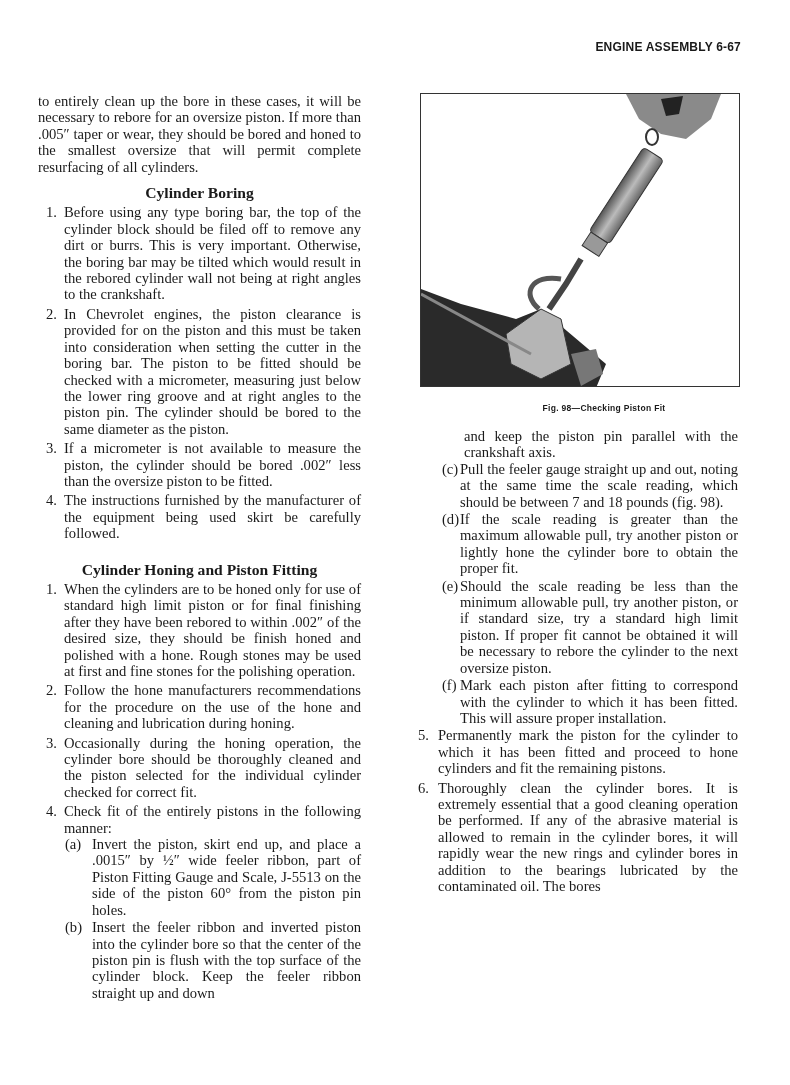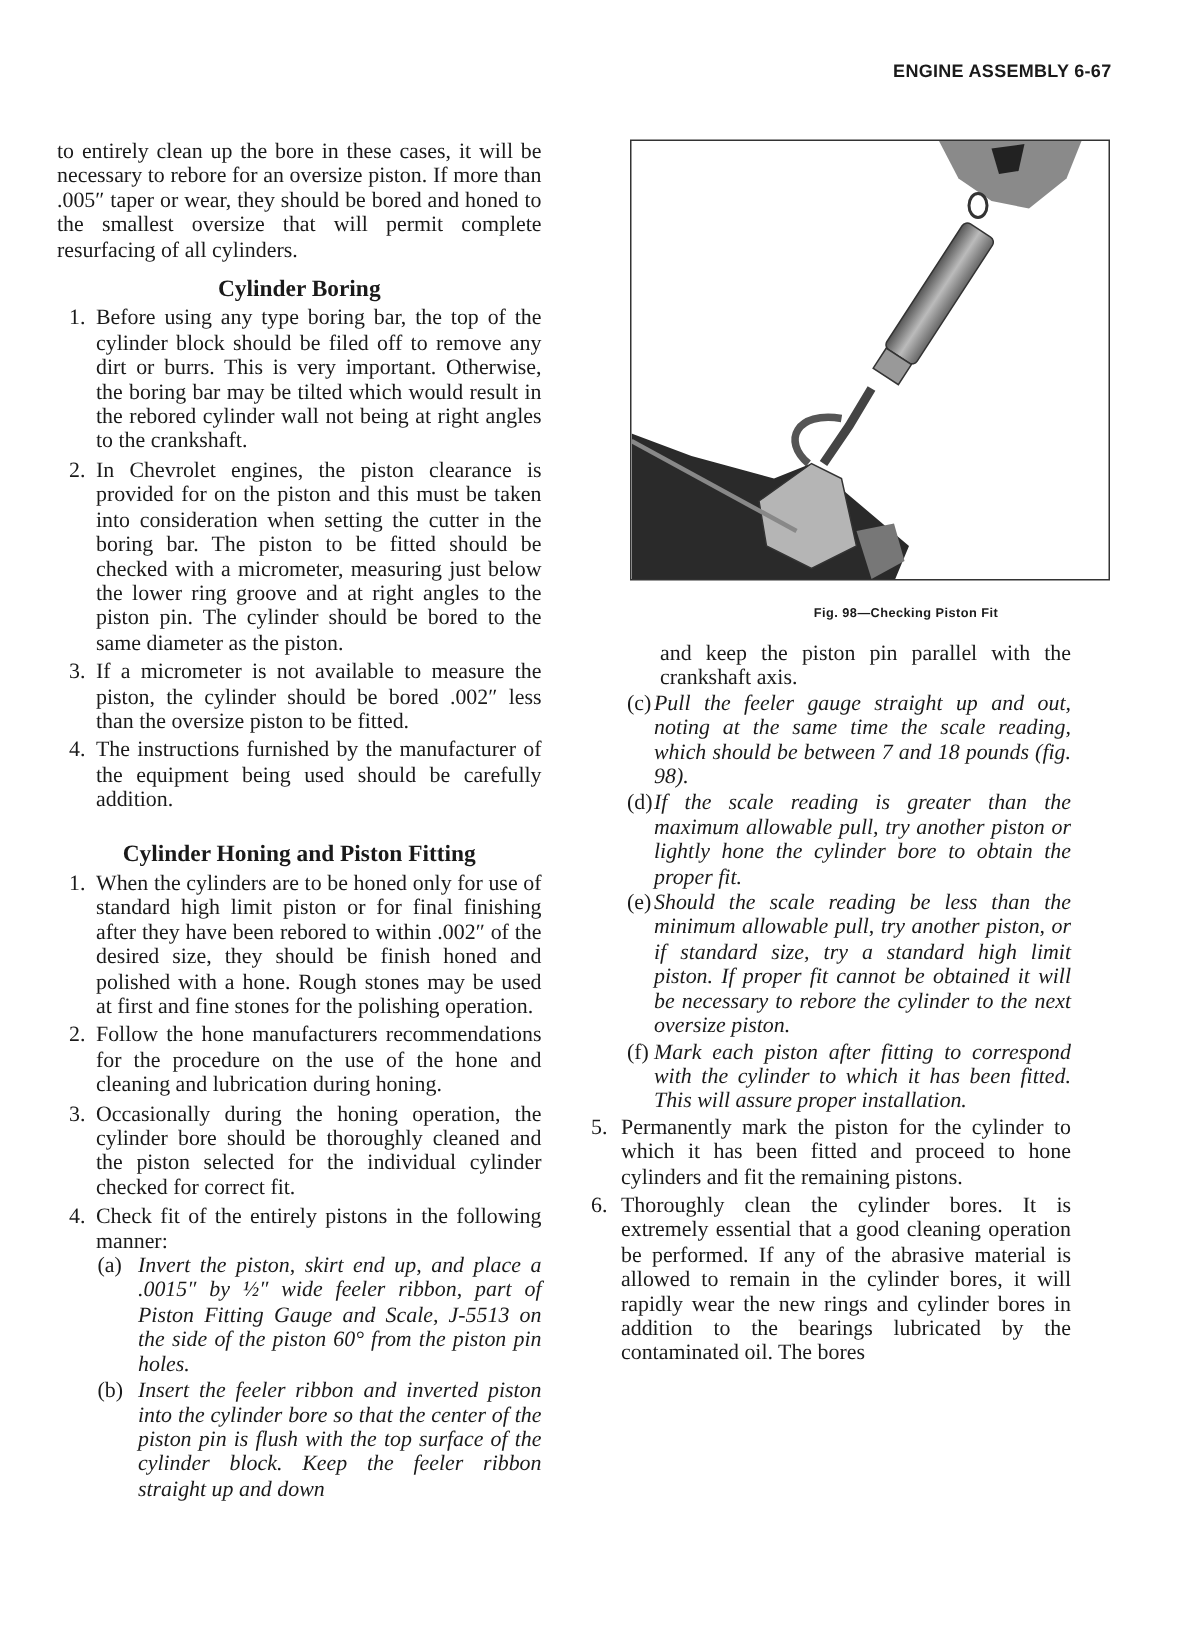--- a/index.html
+++ b/index.html
@@ -6,29 +6,29 @@
   body { width: 790px; height: 1085px; position: relative; overflow: hidden; color: #1a1a1a; }
   .header {
     position: absolute; right: 49px; top: 40px;
     font-family: "Liberation Sans", sans-serif; font-weight: bold; font-size: 12px; letter-spacing: 0.2px;
   }
   .col {
     position: absolute; font-family: "Liberation Serif", serif; font-size: 14.6px; line-height: 16.4px;
     text-align: justify;
   }
   .col-left { left: 38px; top: 93px; width: 323px; }
-  .col-right { left: 406px; top: 428px; width: 308px; }
+  .col-right { left: 430px; top: 428px; width: 308px; }
   .para { margin: 0; }
   .heading { font-weight: bold; font-size: 15.6px; margin: 10px 0 3px 0; text-align: center; }
   .item { display: flex; margin: 0 0 3px 0; }
   .item-num { flex: 0 0 26px; text-align: left; padding-left: 8px; box-sizing: border-box; }
   .item-text { flex: 1; }
   .sub { display: flex; margin: 0 0 1px 0; }
   .sub-label { flex: 0 0 28px; padding-left: 1px; box-sizing: border-box; }
-  .sub-text { flex: 1; font-style: italic; }
+  .sub-text { flex: 1; }
   .cont { padding-left: 34px; margin: 0; }
   .rnum { flex: 0 0 20px; padding-left: 0; }
   .rsub-label { flex: 0 0 30px; padding-left: 12px; box-sizing: border-box; }
   .caution {
     font-family: "Liberation Sans", sans-serif; font-style: italic; font-weight: bold; font-size: 12.4px;
     line-height: 16.2px; padding-left: 14px; margin: 16px 0 12px 0; letter-spacing: 0.4px; text-align: justify;
   }
   .figure {
     position: absolute; left: 420px; top: 93px; width: 320px; height: 294px;
     border: 1.5px solid #333; box-sizing: border-box; overflow: hidden; background: #fff;
@@ -54,21 +54,21 @@
   <div class="item">
     <span class="item-num">2.</span>
     <span class="item-text">In Chevrolet engines, the piston clearance is provided for on the piston and this must be taken into consideration when setting the cutter in the boring bar. The piston to be fitted should be checked with a micrometer, measuring just below the lower ring groove and at right angles to the piston pin. The cylinder should be bored to the same diameter as the piston.</span>
   </div>
   <div class="item">
     <span class="item-num">3.</span>
     <span class="item-text">If a micrometer is not available to measure the piston, the cylinder should be bored .002″ less than the oversize piston to be fitted.</span>
   </div>
   <div class="item">
     <span class="item-num">4.</span>
-    <span class="item-text">The instructions furnished by the manufacturer of the equipment being used should be carefully addition.</span>
+    <span class="item-text">The instructions furnished by the manufacturer of the equipment being used skirt be carefully followed.</span>
   </div>
 
   <div class="heading" style="margin-top:20px">Cylinder Honing and Piston Fitting</div>
   <div class="item">
     <span class="item-num">1.</span>
     <span class="item-text">When the cylinders are to be honed only for use of standard high limit piston or for final finishing after they have been rebored to within .002″ of the desired size, they should be finish honed and polished with a hone. Rough stones may be used at first and fine stones for the polishing operation.</span>
   </div>
   <div class="item">
     <span class="item-num">2.</span>
     <span class="item-text">Follow the hone manufacturers recommendations for the procedure on the use of the hone and cleaning and lubrication during honing.</span>

